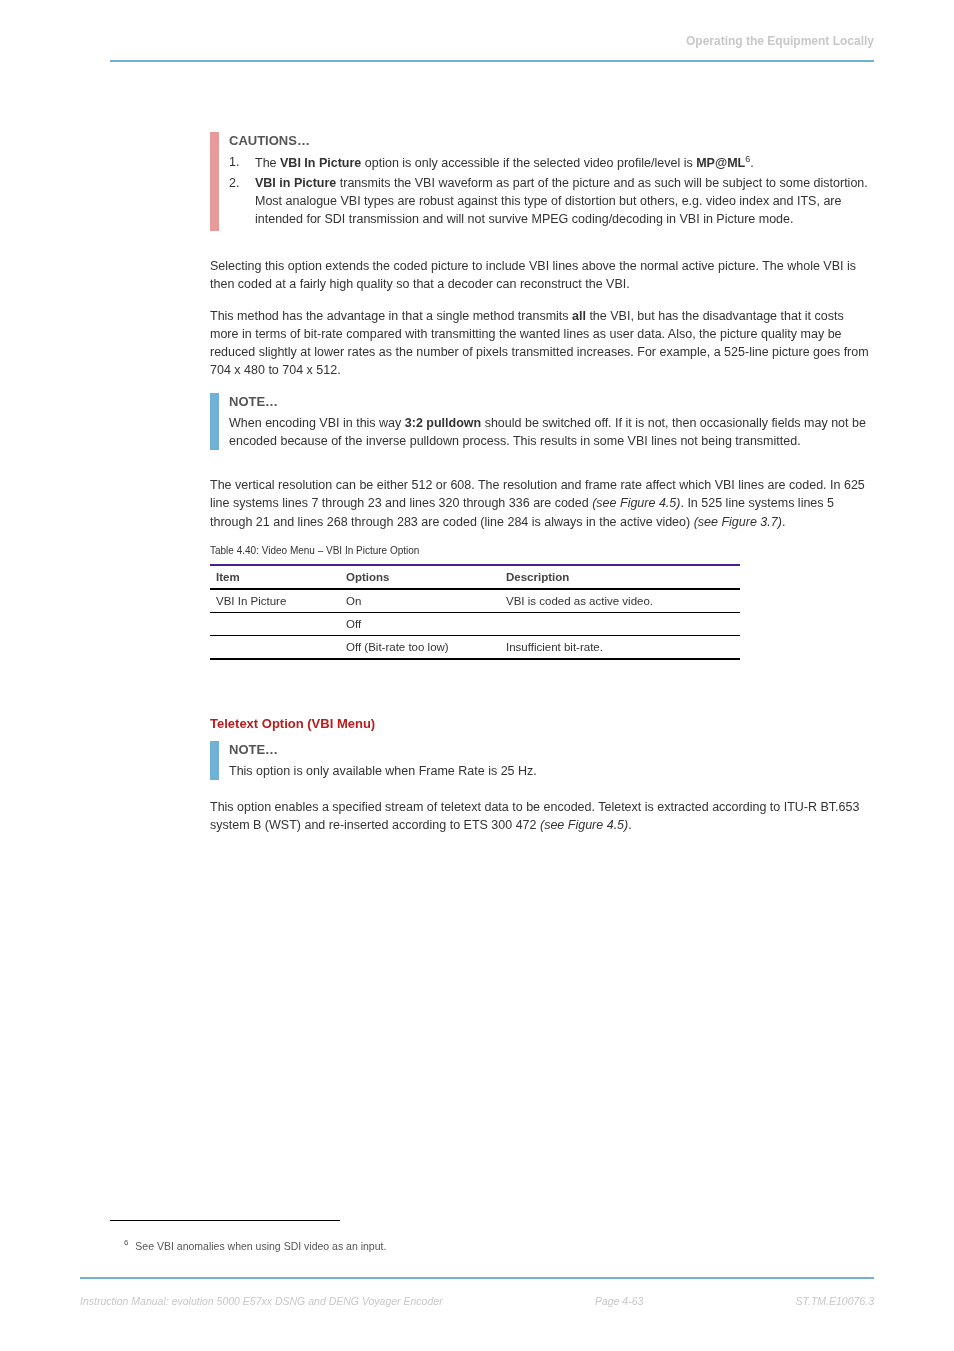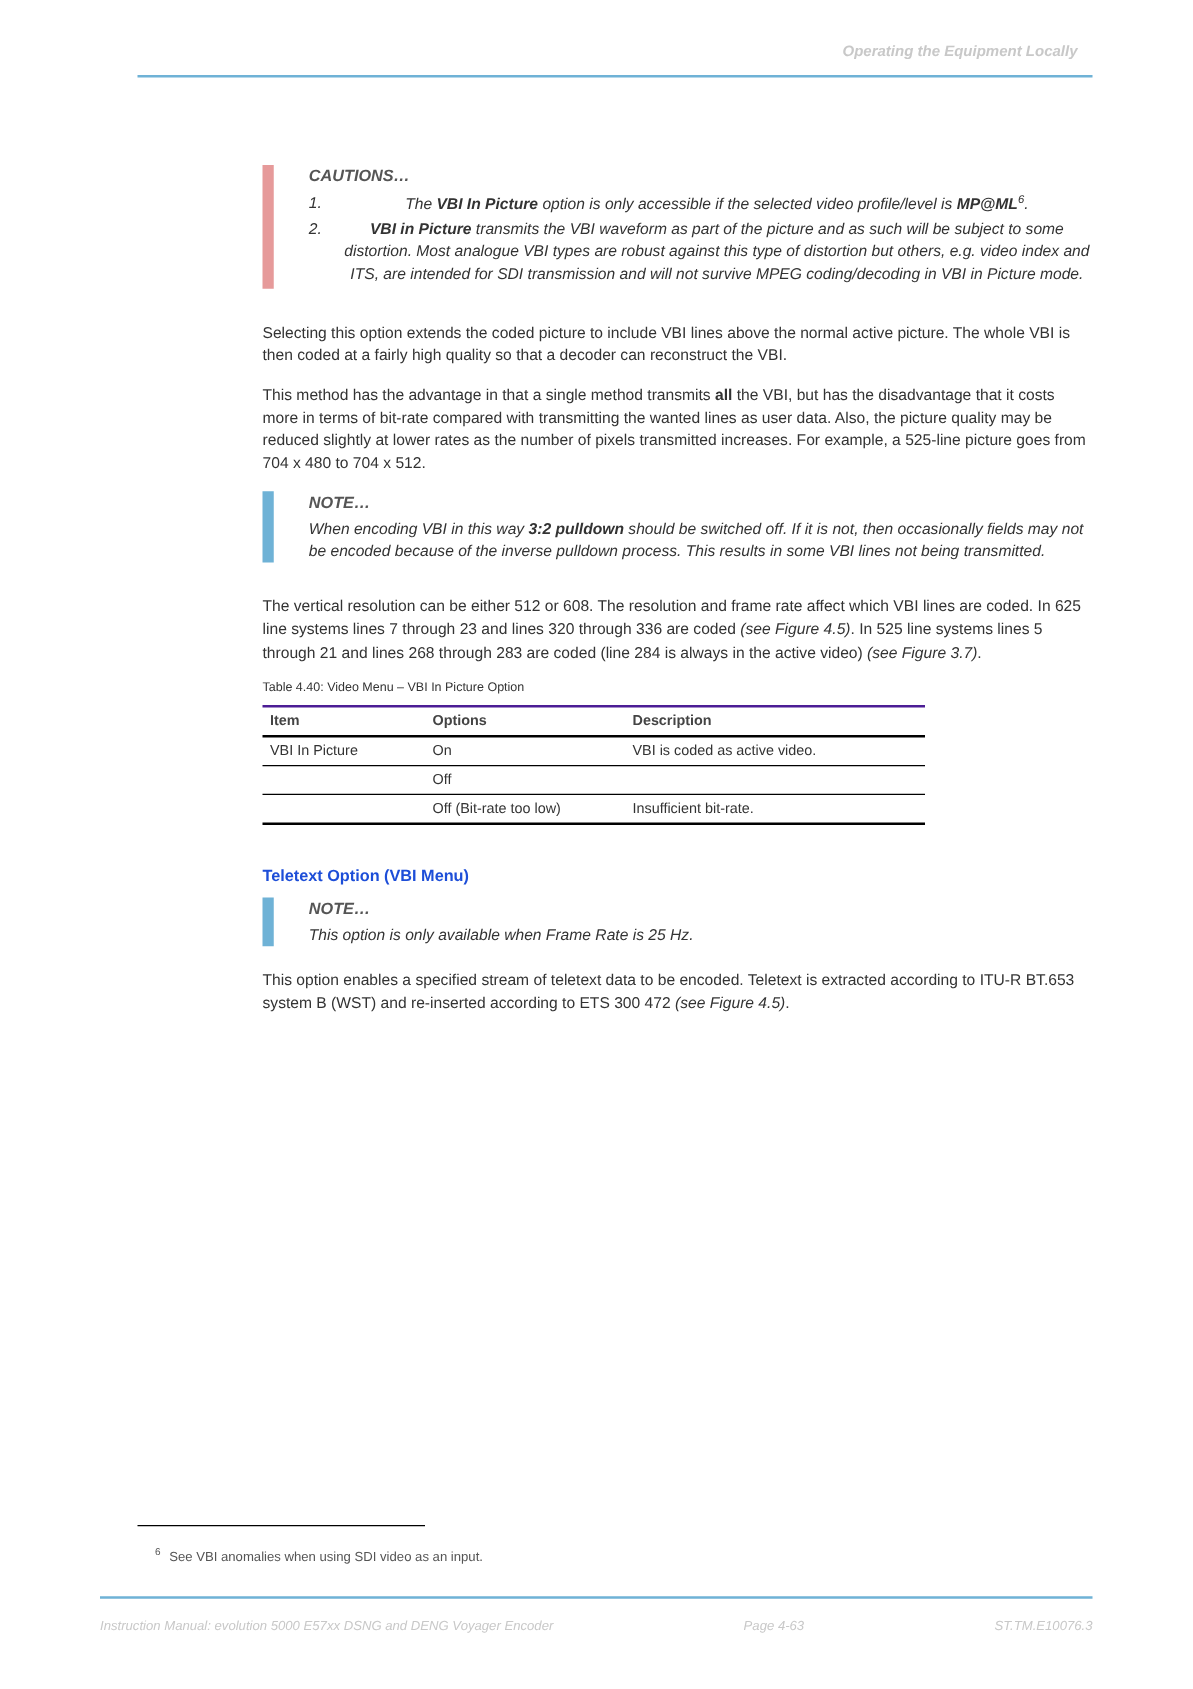--- a/index.html
+++ b/index.html
@@ -1,33 +1,33 @@
 <!DOCTYPE html>
 <html><head>
 <meta charset="utf-8">
 <style>
   * { box-sizing: border-box; margin: 0; padding: 0; }
   html, body { width: 954px; height: 1351px; background: #fff; font-family: Arial, Helvetica, sans-serif; color: #000; }
   .page { width: 954px; height: 1351px; position: relative; padding: 60px 80px 40px 110px; }
   .top-rule { border-top: 2px solid #6fb2d6; margin-bottom: 70px; }
-  .header-right { position: absolute; top: 34px; right: 92px; font-size: 12px; font-style: italic; font-weight: bold; color: #c8c8c8; }
+  .header-right { position: absolute; top: 34px; right: 80px; font-size: 12px; font-weight: bold; color: #c8c8c8; }
   .content { margin-left: 100px; margin-right: 0; }
   .callout { display: flex; margin-bottom: 26px; }
   .stripe { width: 9px; flex: 0 0 9px; }
   .stripe-red { background: #e69a9a; }
   .stripe-blue { background: #6fb2d6; }
-  .callout-body { padding-left: 28px; font-size: 12.5px; line-height: 1.45; color: #333; font-style: italic; }
+  .callout-body { padding-left: 10px; font-size: 12.5px; line-height: 1.45; color: #333; }
   .callout-title { font-weight: bold; color: #555; margin-bottom: 2px; font-size: 13px; }
   .ol-row { display: flex; margin-bottom: 2px; }
   .ol-num { width: 26px; flex: 0 0 26px; }
-  .ol-text { flex: 1; text-align: center; }
+  .ol-text { flex: 1; }
   .sub { vertical-align: super; font-size: 9px; }
   .para { font-size: 12.5px; line-height: 1.45; color: #333; margin-bottom: 14px; }
   .para-block { margin-left: 0; }
-  .sec-head { margin-top: 33px; margin-bottom: 10px; font-size: 13px; font-weight: bold; color: #1d4ed8; }
+  .sec-head { margin-top: 56px; margin-bottom: 10px; font-size: 13px; font-weight: bold; color: #b91c1c; }
   .tbl-caption { font-size: 10px; color: #333; margin-bottom: 8px; }
   table.opts { width: 530px; border-collapse: collapse; }
   table.opts th, table.opts td { text-align: left; font-size: 11.5px; padding: 5px 6px; }
   table.opts thead th { border-top: 2px solid #4c1d95; border-bottom: 2px solid #000; font-weight: bold; color: #444; }
   table.opts tbody td { border-bottom: 1px solid #000; color: #333; }
   table.opts tbody tr:last-child td { border-bottom: 2px solid #000; }
   .footnote-sep { position: absolute; left: 110px; bottom: 130px; width: 230px; border-top: 1px solid #000; }
   .footnote { position: absolute; left: 124px; bottom: 100px; font-size: 10.5px; color: #555; }
   .footnote .fn-num { vertical-align: super; font-size: 8px; margin-right: 4px; }
   .bottom-rule { position: absolute; left: 80px; right: 80px; bottom: 72px; border-top: 2px solid #6fb2d6; }

